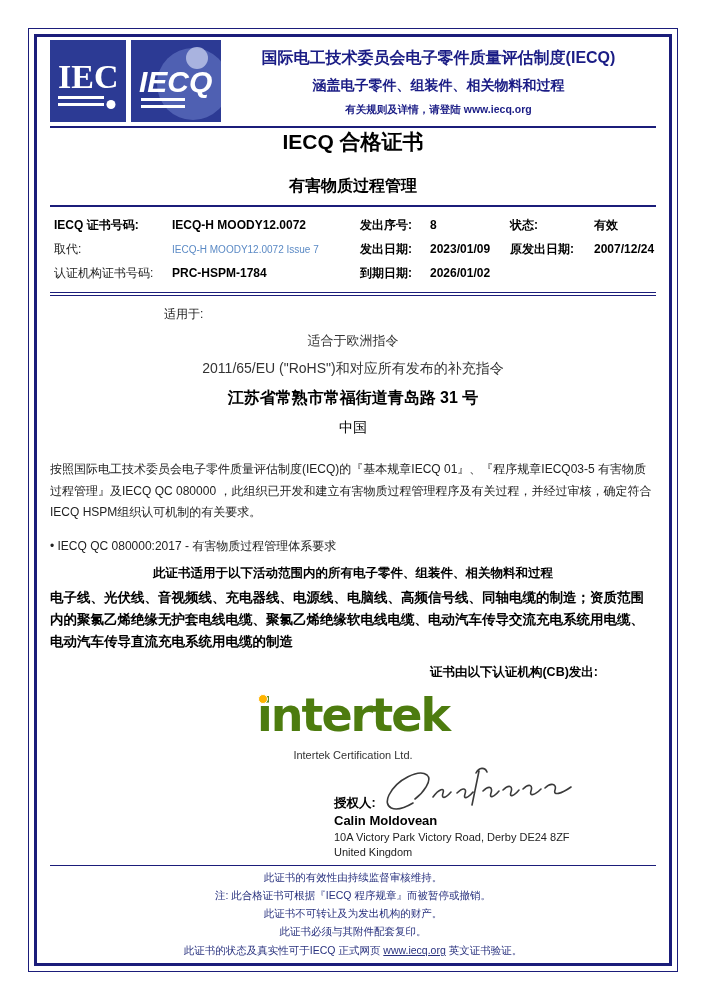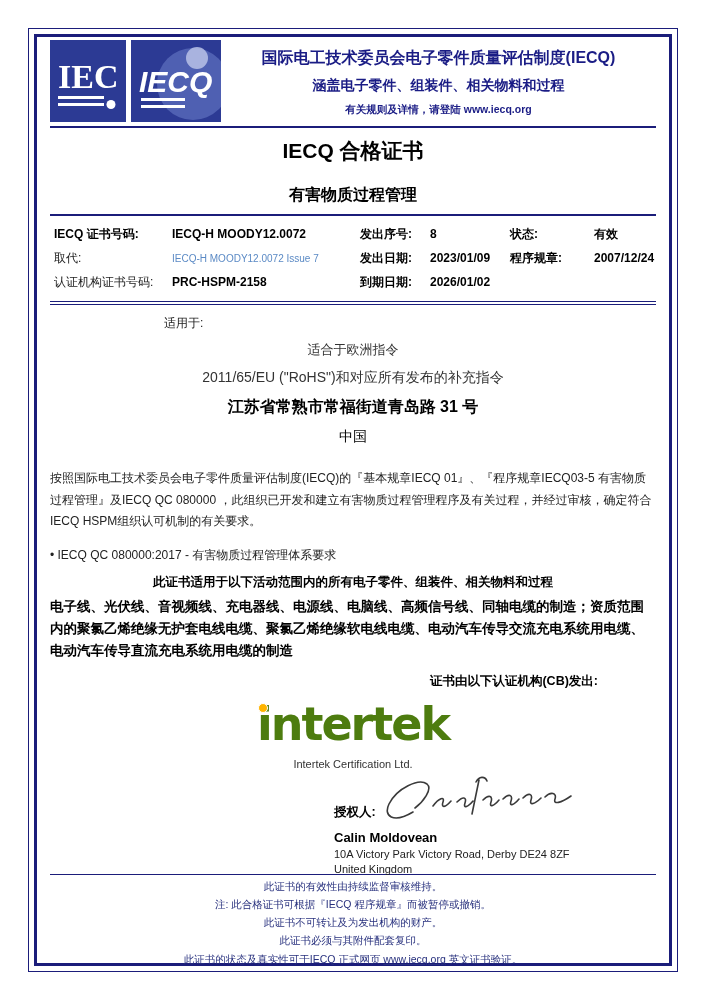--- a/index.html
+++ b/index.html
@@ -12,21 +12,21 @@
 
   
   .hdr { display:flex; align-items:flex-start; height:86px; }
   .logos { display:flex; gap:5px; padding-top:2px; }
   .hdr-text { flex:1; text-align:center; color:#1a1c85; padding-top:10px; }
   .hdr-line1 { font-size:16px; font-weight:bold; }
   .hdr-line2 { font-size:14px; font-weight:bold; margin-top:8px; }
   .hdr-line3 { font-size:10.5px; font-weight:bold; margin-top:8px; }
   .rule { border:none; border-top:2px solid #1b1d7a; margin:2px 0 0 0; }
 
-  .doc-title { text-align:center; font-size:21px; font-weight:bold; color:#000; margin-top:9px; }
+  .doc-title { text-align:center; font-size:21px; font-weight:bold; color:#000; }
   .doc-subtitle { text-align:center; font-size:16px; font-weight:bold; color:#000; margin-top:20px; margin-bottom:8px; }
 
   
   .cert-table { border-top:2px solid #1b1d7a; border-bottom:4px double #1b1d7a; padding:6px 4px 7px 4px; }
   .cert-row { display:grid; grid-template-columns:118px 188px 70px 80px 84px 1fr; align-items:center; min-height:24px; font-size:12px; }
   .lbl-b { font-weight:bold; color:#000; }
   .lbl-r { font-weight:normal; color:#222; }
   .val-b { font-weight:bold; color:#000; }
   .val-link { color:#5b8ac5; font-size:10px; }
 
@@ -46,21 +46,21 @@
 
   .itk-wrap { text-align:center; margin-top:4px; position:relative; height:62px; }
   .itk-logo { display:inline-block; position:relative; font-family:"DejaVu Sans", sans-serif; font-weight:800; font-size:46px; letter-spacing:-2px; color:#4d7c0f; line-height:60px; }
   .itk-dot { position:absolute; left:1px; top:9px; width:10px; height:10px; border-radius:50%; background:#ffb400; border:1px solid #fff; }
   .itk-company { text-align:center; font-size:11px; color:#333; margin-top:2px; }
 
   .sig-area { position:relative; height:96px; margin-top:2px; }
   .signature { position:absolute; left:325px; top:0; }
   .auth-block { position:absolute; left:284px; top:32px; }
   .auth-label { font-size:12.5px; font-weight:bold; color:#000; }
-  .auth-name { font-size:13px; font-weight:bold; color:#000; margin-top:9px; }
+  .auth-name { font-size:13px; font-weight:bold; color:#000; margin-top:1px; }
   .auth-addr { font-size:11px; color:#222; margin-top:3px; }
 
   .foot-rule { border:none; border-top:1.5px solid #1b1d7a; margin-top:6px; }
   .footer-lines { text-align:center; color:#28317e; font-size:10.5px; margin-top:5px; }
   .footer-lines div { margin-top:4px; }
   .validity { text-align:center; color:#28317e; font-size:10.5px; margin-top:5px; }
   .validity a { color:#28317e; text-decoration:underline; }
 </style>
 </head>
 <body>
@@ -106,26 +106,26 @@
         <span class="lbl-b">发出序号:</span>
         <span class="val-b">8</span>
         <span class="lbl-b">状态:</span>
         <span class="val-b">有效</span>
       </div>
       <div class="cert-row">
         <span class="lbl-r">取代:</span>
         <span class="val-link">IECQ-H MOODY12.0072 Issue 7</span>
         <span class="lbl-b">发出日期:</span>
         <span class="val-b">2023/01/09</span>
-        <span class="lbl-b">程序规章:</span>
+        <span class="lbl-b">原发出日期:</span>
         <span class="val-b">2007/12/24</span>
       </div>
       <div class="cert-row">
         <span class="lbl-r">认证机构证书号码:</span>
-        <span class="val-b">PRC-HSPM-2158</span>
+        <span class="val-b">PRC-HSPM-1784</span>
         <span class="lbl-b">到期日期:</span>
         <span class="val-b">2026/01/02</span>
         <span></span>
         <span></span>
       </div>
     </div>
 
     <div class="applies">适用于:</div>
     <div class="directive1">适合于欧洲指令</div>
     <div class="directive2">2011/65/EU ("RoHS")和对应所有发布的补充指令</div>

